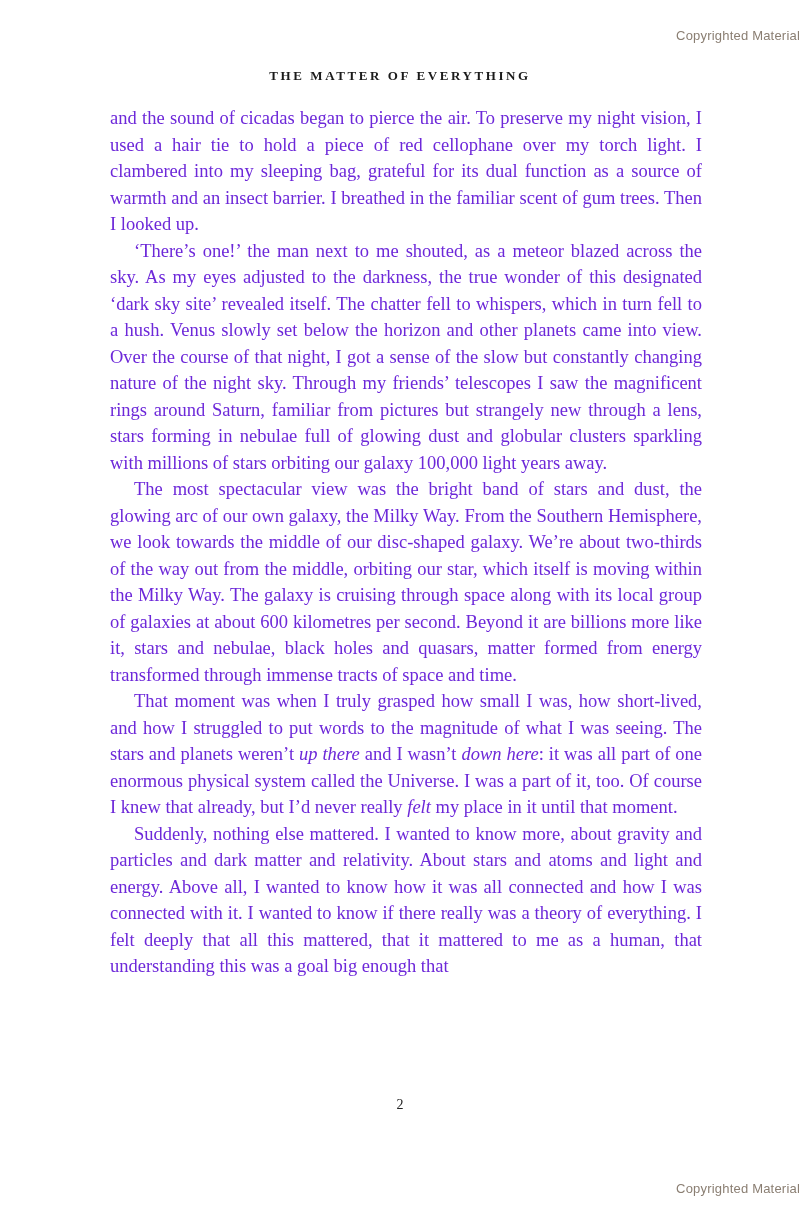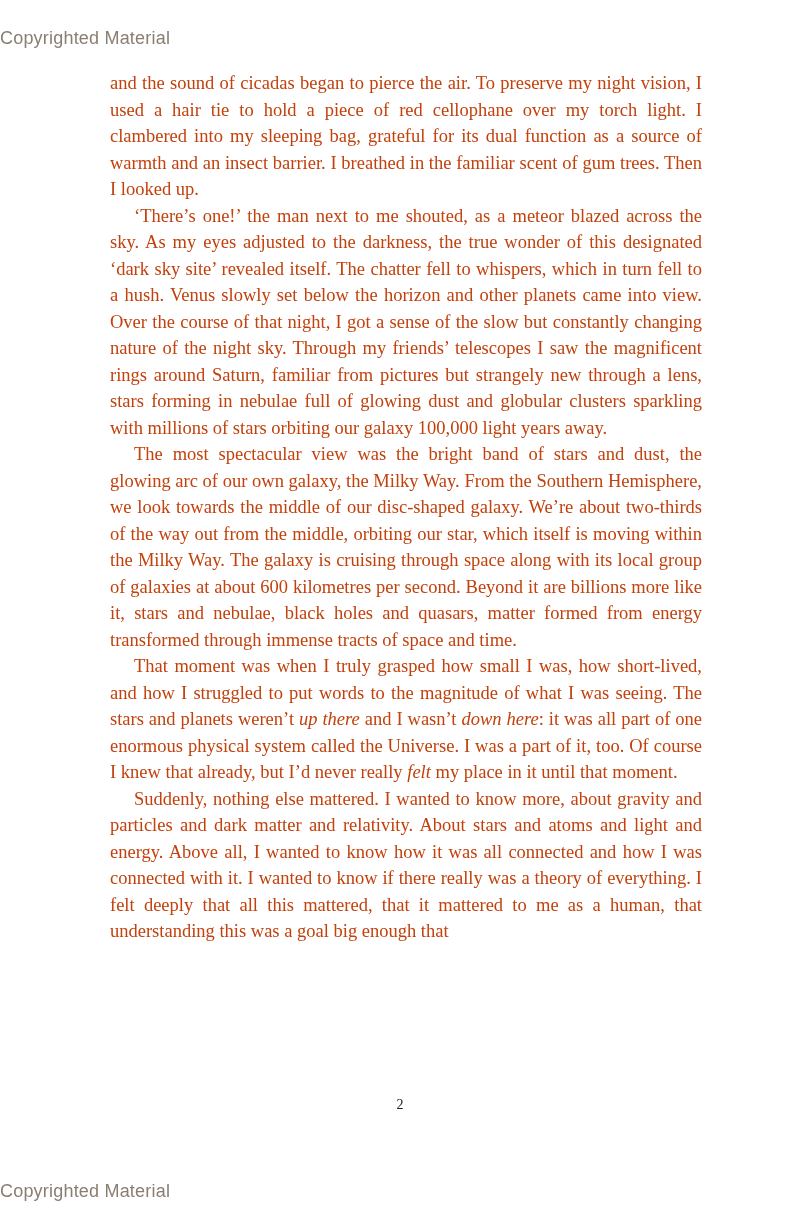--- a/index.html
+++ b/index.html
@@ -10,43 +10,43 @@
   body {
     width: 800px;
     height: 1225px;
     position: relative;
     font-family: "Liberation Serif", serif;
     color: #1c1c1c;
     overflow: hidden;
   }
   .copyright {
     font-family: "Liberation Sans", sans-serif;
-    font-size: 18px;
+    font-size: 13px;
     letter-spacing: 0.2px;
     color: #8a7e72;
-    text-align: left;
+    text-align: right;
   }
   .copyright-top {
     padding-top: 28px;
   }
   .running-header {
     margin-top: 25px;
     text-align: center;
     font-family: "Liberation Serif", serif;
     font-size: 13px;
     font-weight: 700;
     letter-spacing: 2.6px;
     color: #1b1b1b;
   }
   .body-text {
     margin: 21px 98px 0 110px;
     text-align: justify;
     font-size: 18.5px;
     line-height: 26.5px;
-    color: #c2410c;
+    color: #6d28d9;
   }
   .body-text p {
     margin: 0;
     padding: 0;
   }
   .body-text p.indent {
     text-indent: 24px;
   }
   .italic {
     font-style: italic;
@@ -69,20 +69,21 @@
     width: 100%;
   }
 </style>
 </head>
 <body>
 
 <div>
 
   <div class="copyright copyright-top">Copyrighted Material</div>
 
+  <div class="running-header">THE MATTER OF EVERYTHING</div>
 
   <div class="body-text">
       <p><span>and the sound of cicadas began to pierce the air. To preserve my night vision, I used a hair tie to hold a piece of red cellophane over my torch light. I clambered into my sleeping bag, grateful for its dual function as a source of warmth and an insect barrier. I breathed in the familiar scent of gum trees. Then I looked up.</span></p>
       <p class="indent"><span>‘There’s one!’ the man next to me shouted, as a meteor blazed across the sky. As my eyes adjusted to the darkness, the true wonder of this designated ‘dark sky site’ revealed itself. The chatter fell to whispers, which in turn fell to a hush. Venus slowly set below the horizon and other planets came into view. Over the course of that night, I got a sense of the slow but constantly changing nature of the night sky. Through my friends’ telescopes I saw the magnificent rings around Saturn, familiar from pictures but strangely new through a lens, stars forming in nebulae full of glowing dust and globular clusters sparkling with millions of stars orbiting our galaxy 100,000 light years away.</span></p>
       <p class="indent"><span>The most spectacular view was the bright band of stars and dust, the glowing arc of our own galaxy, the Milky Way. From the Southern Hemisphere, we look towards the middle of our disc-shaped galaxy. We’re about two-thirds of the way out from the middle, orbiting our star, which itself is moving within the Milky Way. The galaxy is cruising through space along with its local group of galaxies at about 600 kilometres per second. Beyond it are billions more like it, stars and nebulae, black holes and quasars, matter formed from energy transformed through immense tracts of space and time.</span></p>
       <p class="indent"><span>That moment was when I truly grasped how small I was, how short-lived, and how I struggled to put words to the magnitude of what I was seeing. The stars and planets weren’t </span><span class="italic">up there</span><span> and I wasn’t </span><span class="italic">down here</span><span>: it was all part of one enormous physical system called the Universe. I was a part of it, too. Of course I knew that already, but I’d never really </span><span class="italic">felt</span><span> my place in it until that moment.</span></p>
       <p class="indent"><span>Suddenly, nothing else mattered. I wanted to know more, about gravity and particles and dark matter and relativity. About stars and atoms and light and energy. Above all, I wanted to know how it was all connected and how I was connected with it. I wanted to know if there really was a theory of everything. I felt deeply that all this mattered, that it mattered to me as a human, that understanding this was a goal big enough that</span></p>
     </div>
 
   <div class="page-number">2</div>

